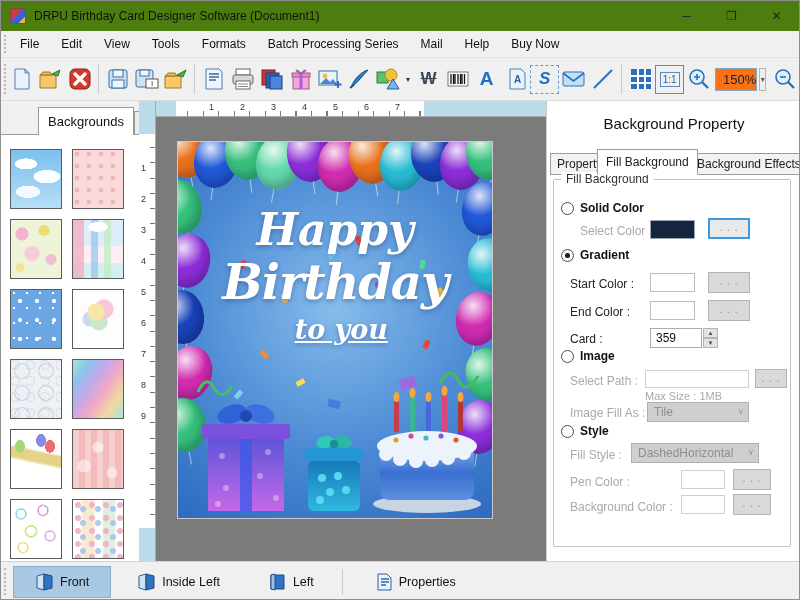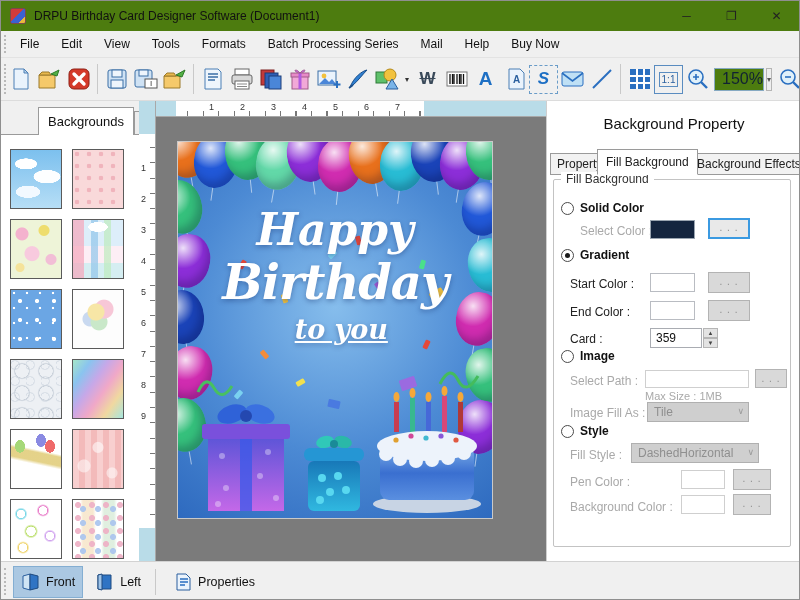--- a/index.html
+++ b/index.html
@@ -15,21 +15,21 @@
   .win-btn { width:45px; height:100%; display:flex; align-items:center; justify-content:center; font-size:12px; color:#222; }
   
   .menubar { position:absolute; left:0; top:30px; width:100%; height:27px; background:#f0f0f0; display:flex; align-items:center; border-bottom:1px solid #e3e3e3;}
   .grip { width:5px; height:70%; border-left:2px dotted #b9b9b9; margin-left:3px; }
   .menu-item { padding:5px 11px; font-size:12px; color:#111; }
   
   .toolbar { position:absolute; left:0; top:57px; width:100%; height:43px; background:#f0f0f0; display:flex; align-items:center; border-bottom:1px solid #dcdcdc; }
   .tbi { width:29px; height:29px; display:flex; align-items:center; justify-content:center; flex:0 0 auto; }
   .tsep { width:1px; height:30px; background:#c9c9c9; margin:0 4px; flex:0 0 auto; }
   .glyph-ic { font-weight:bold; font-style:italic; color:#1d6fc4; font-size:17px; }
-  .zoom-combo { width:78px; height:23px; background:#4d7c0f; border:1px solid #86a9c2; display:flex; align-items:center; padding-left:7px; font-size:16px; color:#123; margin:0 2px; }
+  .zoom-combo { width:78px; height:23px; background:#f97316; border:1px solid #86a9c2; display:flex; align-items:center; padding-left:7px; font-size:13px; color:#123; margin:0 2px; }
   .combo-arrow { width:15px; height:23px; border:1px solid #b5b5b5; background:#eee; display:flex; align-items:center; justify-content:center; font-size:8px; color:#555; margin-right:4px; }
 
   
   .left-panel { position:absolute; left:0; top:100px; width:138px; height:460px; background:#f0f0f0; }
   .lp-tabs { position:absolute; left:2px; top:9px; height:25px; display:flex; align-items:flex-end;margin-left:35px; }
   .lp-tab { font-size:13px; color:#111; padding:4px 8px; background:#ececec; border:1px solid #9a9a9a; border-bottom:none; }
   .lp-tab.active { background:#fff; padding:6px 9px; position:relative; z-index:2; }
   .lp-body { position:absolute; left:0; top:33px; width:138px; height:427px; background:#fff; border-top:1px solid #9a9a9a; overflow:hidden; }
   .thumb { position:absolute; width:52px; height:60px; border:1px solid #5a5a5a; }
   
@@ -90,21 +90,21 @@
   .browse.focus { background:#e9e9e9; border:2px solid #3b9ae1; line-height:16px; }
   .angle-input { position:absolute; width:52px; height:20px; border:1px solid #a9acb2; font-size:12px; padding-left:5px; font-family:"Liberation Sans",sans-serif; color:#111; }
   .spin { position:absolute; width:15px; height:20px; display:flex; flex-direction:column; }
   .spin span { flex:1; background:#e3e3e3; border:1px solid #b5b5b5; font-size:6px; line-height:8px; text-align:center; color:#444; }
   .ddl { position:absolute; height:20px; background:#cfcfcf; border:1px solid #b0b0b0; color:#8f8f8f; font-size:12px; padding:2px 16px 0 6px; white-space:nowrap; overflow:hidden; }
   .ddl::after { content:"\2228"; position:absolute; right:4px; top:3px; font-size:9px; color:#9a9a9a; }
   .field { position:absolute; background:#fff; border:1px solid #b9bcc2; }
 
   
   .bottombar { position:absolute; left:0; top:560px; width:100%; height:40px; background:#f0f0f0; border-top:1px solid #d2d2d2; display:flex; align-items:center; }
-  .bb-btn { display:flex; align-items:center; gap:6px; padding:5px 7px; margin-left:4px; font-size:12.5px; color:#111; border:1px solid transparent; }
+  .bb-btn { display:flex; align-items:center; gap:6px; padding:5px 21px; margin-left:4px; font-size:12.5px; color:#111; border:1px solid transparent; }
   .bb-btn.active { background:#abc8e2; border:1px solid #84aed2; }
   .bb-sep { width:1px; height:26px; background:#c9c9c9; margin:0 6px; }
 </style>
 </head>
 <body>
 
 <div class="window">
 
   <div class="titlebar">
     <div class="app-icon"></div>
@@ -529,20 +529,27 @@
     <div class="grip"></div>
     <div class="bb-btn active">
       <svg width="19" height="20">
           <polygon points="2,4 9,2 9,18 2,16" fill="#cfe4f4" stroke="#2a5f9e"></polygon>
           <polygon points="9,2 17,4 17,16 9,18" fill="#2f74c4" stroke="#1e4a80"></polygon>
         </svg>
       <span>Front</span>
     </div>
     <div class="bb-btn">
       <svg width="19" height="20">
+          <polygon points="2,4 9,2 9,18 2,16" fill="#cfe4f4" stroke="#2a5f9e"></polygon>
+          <polygon points="9,2 17,4 17,16 9,18" fill="#2f74c4" stroke="#1e4a80"></polygon>
+        </svg>
+      <span>Inside Left</span>
+    </div>
+    <div class="bb-btn">
+      <svg width="19" height="20">
           <polygon points="3,3 16,3 16,17 3,17" fill="#2f74c4" stroke="#1e4a80"></polygon>
           <polygon points="3,3 7,2 7,18 3,17" fill="#9fc4e8" stroke="#1e4a80"></polygon>
         </svg>
       <span>Left</span>
     </div>
     <div class="bb-sep"></div>
     <div class="bb-btn">
       <svg width="18" height="20">
           <path d="M3 2 h9 l4 4 v12 h-13 z" fill="#eaf3fc" stroke="#2a5f9e"></path>
           <path d="M6 7h8M6 10h8M6 13h5" stroke="#2a6fc0" stroke-width="1.4"></path>

